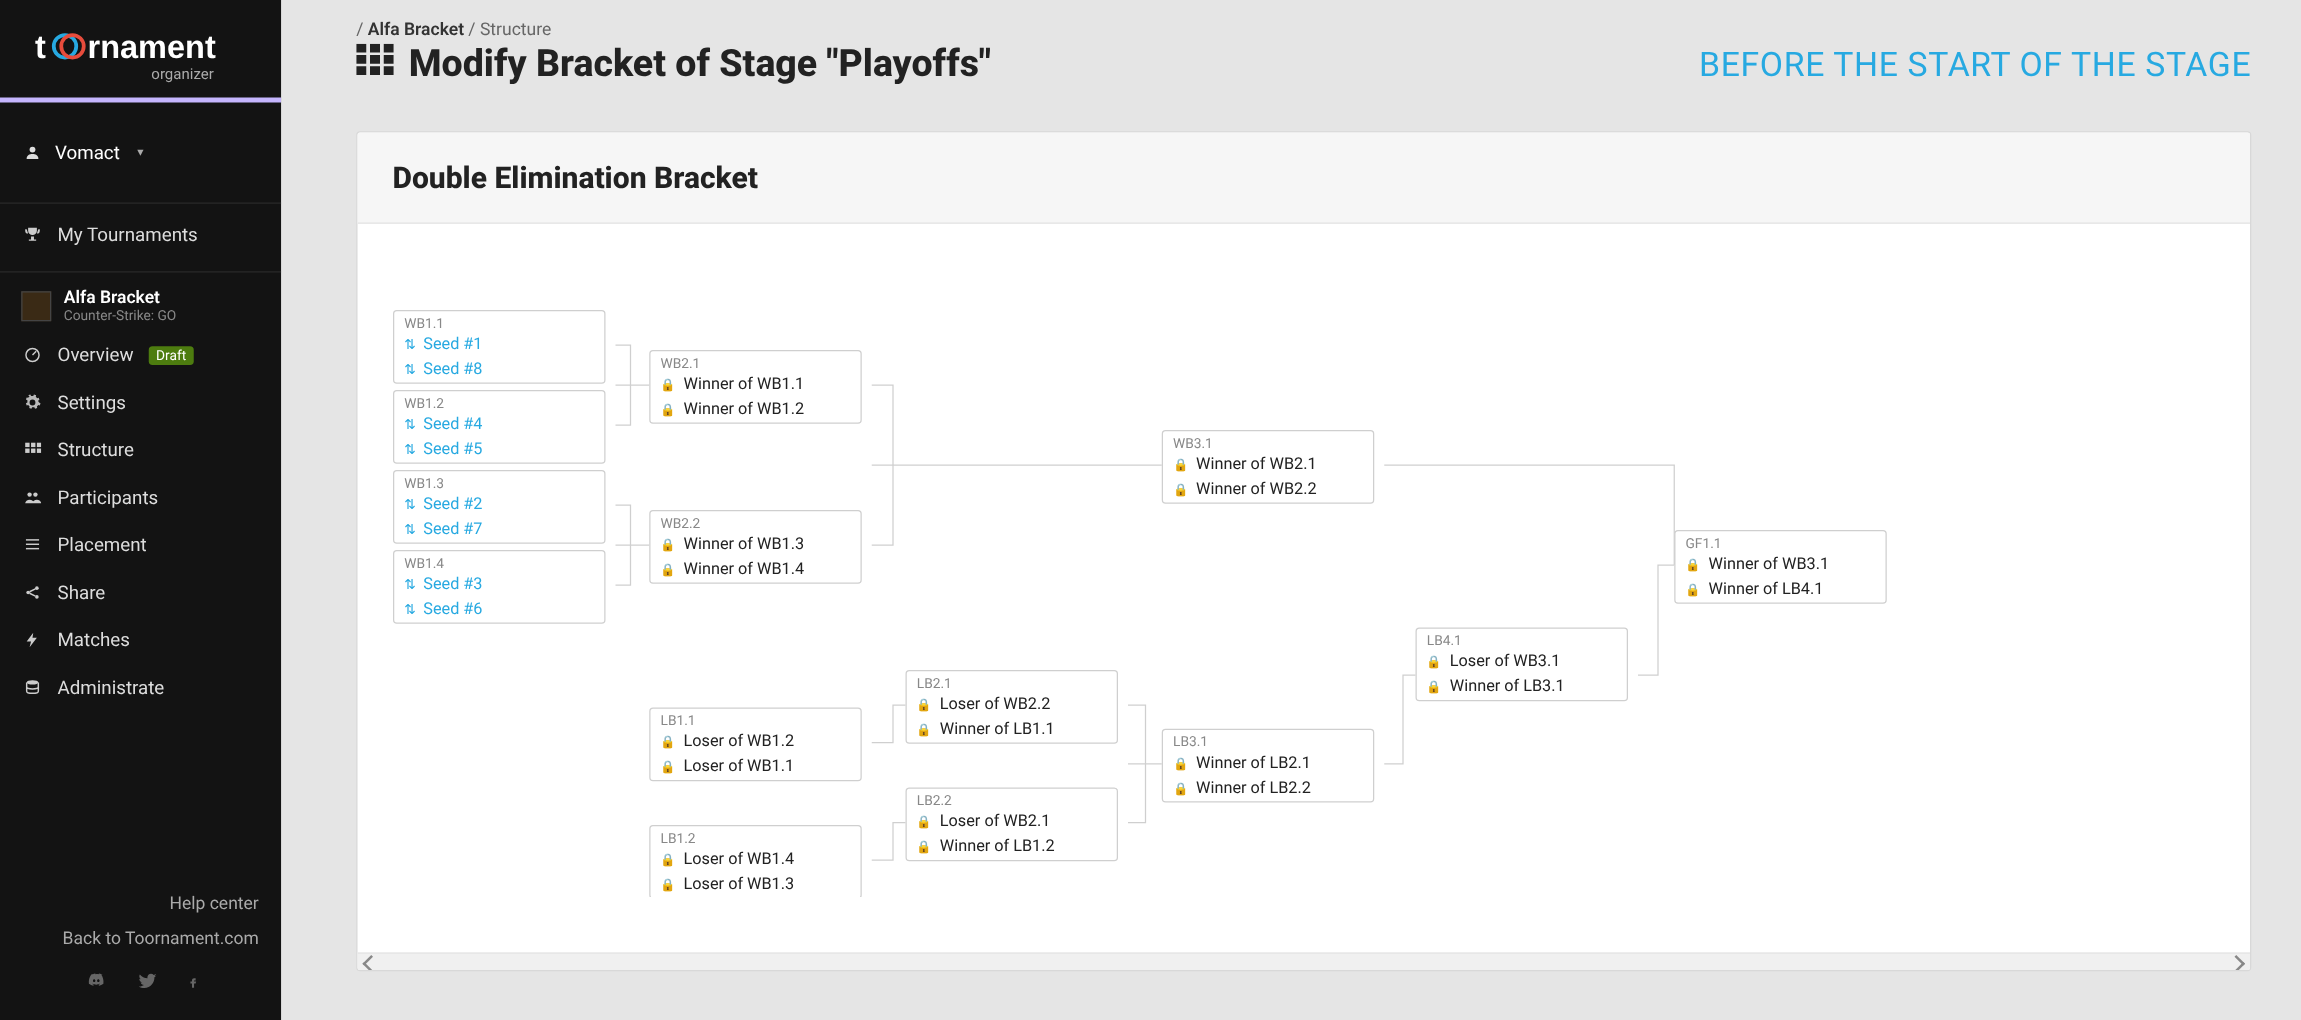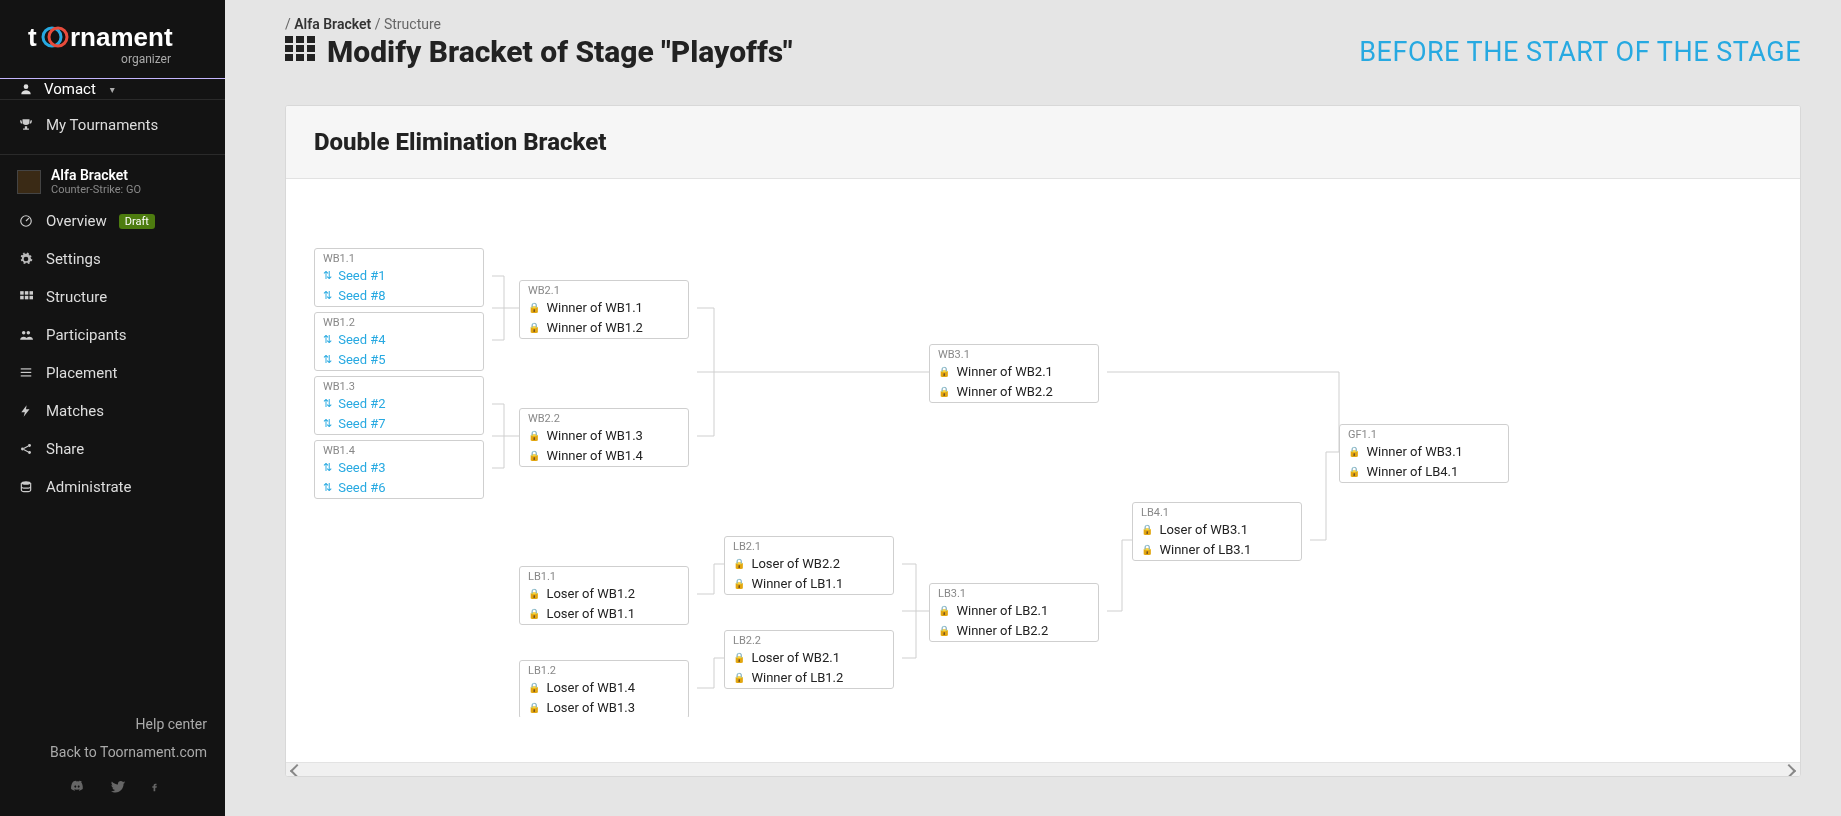--- a/index.html
+++ b/index.html
@@ -2,21 +2,21 @@
 <html><head>
 <meta charset="utf-8">
 <style>
   * { box-sizing: border-box; margin: 0; padding: 0; }
   body { font-family: -apple-system, BlinkMacSystemFont, "Segoe UI", Roboto, Arial, sans-serif; background: #e5e5e5; width: 1841px; height: 816px; overflow: hidden; display: flex; }
   
   .sidebar { width: 225px; background: #131313; color: #ccc; display: flex; flex-direction: column; flex-shrink: 0; }
   .logo-area { padding: 22px 20px 12px; text-align: center; }
   .logo-area svg { display: block; margin: 0 auto; }
   .logo-sub { color: #aaa; font-size: 12px; text-align: right; padding-right: 34px; margin-top: -2px; }
-  .user-row { padding: 1px 18px; border-bottom: 1px solid #2a2a2a; border-top: 1px solid #c4b5fd; cursor: pointer; display: flex; align-items: center; gap: 10px; font-size: 15px; color: #fff; }
+  .user-row { padding: 31px 18px; border-bottom: 1px solid #2a2a2a; border-top: 4px solid #c4b5fd; cursor: pointer; display: flex; align-items: center; gap: 10px; font-size: 15px; color: #fff; }
   .user-row .chev { margin-left: 4px; font-size: 10px; color: #aaa; }
   .nav-section { padding: 6px 0; }
   .nav-item { padding: 10px 18px; display: flex; align-items: center; gap: 12px; cursor: pointer; color: #ddd; font-size: 15px; }
   .nav-icon { width: 16px; flex-shrink: 0; display: inline-flex; justify-content: center; }
   .tournament-item { padding: 8px 18px 6px 14px; display: flex; align-items: center; gap: 10px; border-left: 3px solid transparent; }
   .tournament-item.active { border-left-color: transparent; }
   .tourn-thumb { width: 24px; height: 24px; background: #3a2a15; border: 1px solid #444; flex-shrink: 0; }
   .tourn-meta .t-name { color: #fff; font-size: 14px; font-weight: 600; }
   .tourn-meta .t-game { color: #888; font-size: 11px; }
   .subnav .nav-item { padding-left: 18px; }
@@ -147,35 +147,35 @@
             <rect x="3" y="4" width="18" height="2"></rect>
             <rect x="3" y="10" width="18" height="2"></rect>
             <rect x="3" y="16" width="18" height="2"></rect>
           </svg>
         </span>
       <span>Placement</span>
     </div>
     <div class="nav-item">
       <span class="nav-icon">
           <svg width="14" height="14" viewBox="0 0 24 24" fill="#ccc">
-            <path d="M13 2L4 14h6l-2 8 10-13h-6z"></path>
-          </svg>
-        </span>
-      <span>Matches</span>
-    </div>
-    <div class="nav-item">
-      <span class="nav-icon">
-          <svg width="14" height="14" viewBox="0 0 24 24" fill="#ccc">
             <circle cx="6" cy="12" r="2.5"></circle>
             <circle cx="18" cy="6" r="2.5"></circle>
             <circle cx="18" cy="18" r="2.5"></circle>
             <path d="M8 11l8-4M8 13l8 4" stroke="#ccc" stroke-width="2"></path>
           </svg>
         </span>
       <span>Share</span>
+    </div>
+    <div class="nav-item">
+      <span class="nav-icon">
+          <svg width="14" height="14" viewBox="0 0 24 24" fill="#ccc">
+            <path d="M13 2L4 14h6l-2 8 10-13h-6z"></path>
+          </svg>
+        </span>
+      <span>Matches</span>
     </div>
     <div class="nav-item">
       <span class="nav-icon">
           <svg width="14" height="14" viewBox="0 0 24 24" fill="#ccc">
             <ellipse cx="12" cy="5" rx="8" ry="3"></ellipse>
             <path d="M4 5v6c0 1.7 3.6 3 8 3s8-1.3 8-3V5M4 11v6c0 1.7 3.6 3 8 3s8-1.3 8-3v-6" fill="none" stroke="#ccc" stroke-width="2"></path>
           </svg>
         </span>
       <span>Administrate</span>
     </div>

